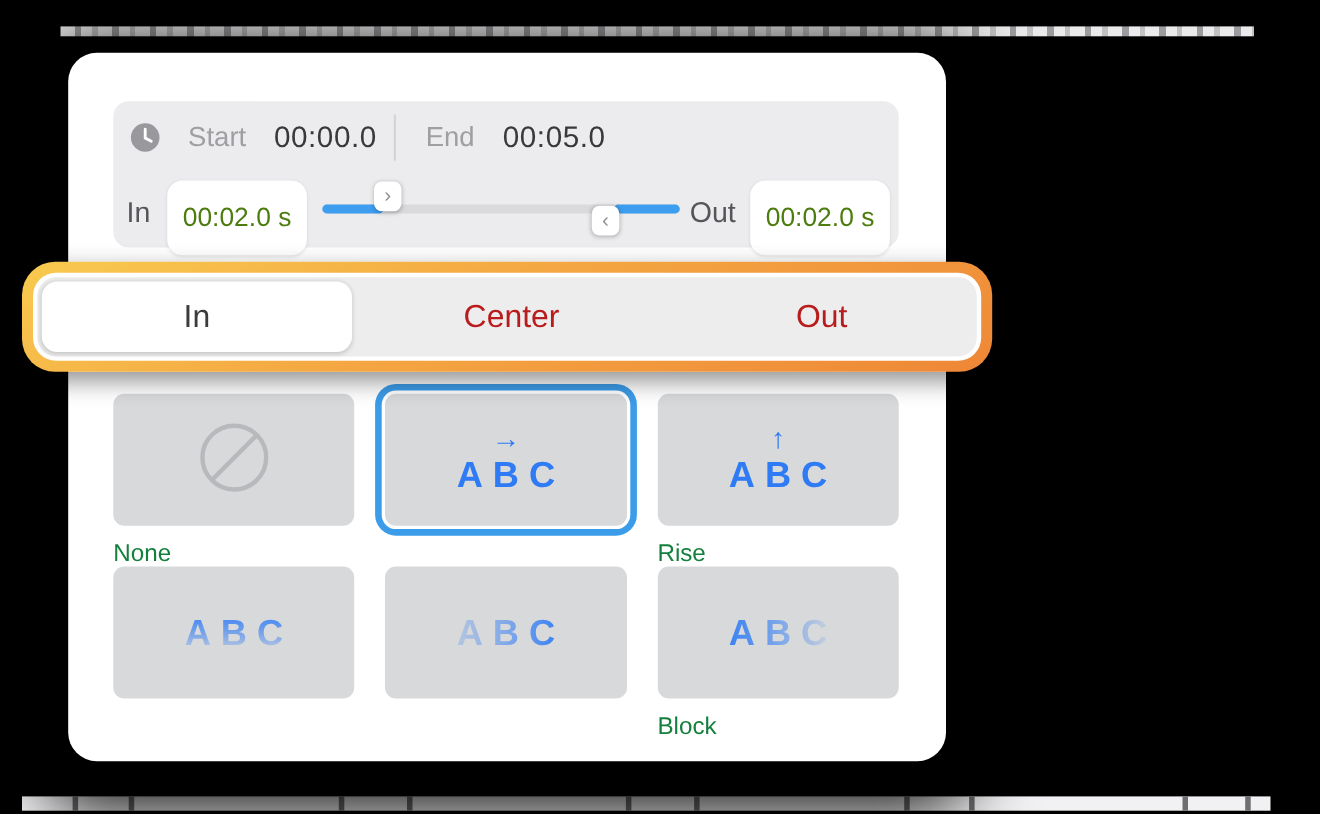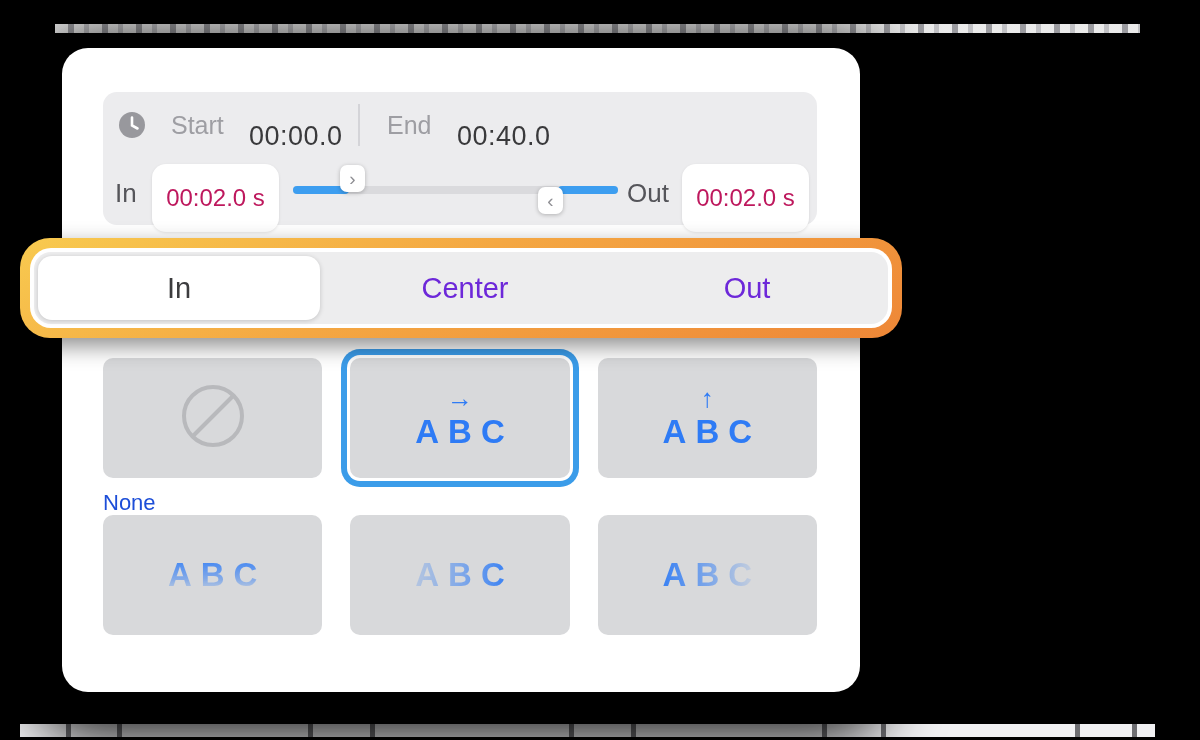--- a/index.html
+++ b/index.html
@@ -14,56 +14,56 @@
   .ruler-bottom .tick{position:absolute;top:0;width:5px;height:13px;background:#6e6e72;}
 
   
   .card{position:absolute;left:62px;top:48px;width:798px;height:644px;background:#fff;
     border-radius:26px;z-index:1;box-shadow:0 18px 60px 26px rgba(0,0,0,.92);}
 
   
   .timing{position:absolute;left:41px;top:44px;width:714px;height:133px;background:#ececee;border-radius:14px;}
   .clock{position:absolute;left:15px;top:19px;width:28px;height:28px;}
   .t-label{position:absolute;font-size:25px;color:#9e9ea3;top:19px;}
-  .t-value{position:absolute;font-size:27px;color:#39393b;top:29px;letter-spacing:.5px;}
+  .t-value{position:absolute;font-size:27px;color:#39393b;top:18px;letter-spacing:.5px;}
   .t-div{position:absolute;left:255px;top:12px;width:2px;height:42px;background:#d4d4d8;}
   .io-label{position:absolute;top:86px;font-size:26px;color:#55555a;}
   .io-box{position:absolute;top:72px;width:127px;height:68px;background:#fff;border-radius:14px;
     box-shadow:0 1px 3px rgba(0,0,0,.10);display:flex;align-items:center;justify-content:center;
-    font-size:24px;color:#be185d;}
+    font-size:24px;color:#4d7c0f;}
   .slider{position:absolute;left:190px;top:72px;width:325px;height:55px;}
   .track{position:absolute;left:0;right:0;top:22px;height:8px;background:#dadadd;border-radius:4px;}
   .fill{position:absolute;top:22px;height:8px;background:#3d9ef0;border-radius:4px;}
   .fill.left{left:0;width:56px;}
   .fill.right{right:0;width:60px;}
   .handle{position:absolute;width:25px;height:27px;background:#fff;border-radius:7px;
     box-shadow:0 1px 4px rgba(0,0,0,.25);display:flex;align-items:center;justify-content:center;
     font-size:19px;color:#8e8e93;}
   .handle.left{left:47px;top:1px;}
   .handle.right{left:245px;top:23px;}
 
   
   .highlight{position:absolute;left:20px;top:238px;width:882px;height:100px;border-radius:30px;
     padding:10px;box-sizing:border-box;z-index:2;
     background:linear-gradient(155deg,#f8ca4f 0%,#f4a742 45%,#ee8737 100%);
     box-shadow:0 8px 22px rgba(0,0,0,.45);}
   .highlight-inner{width:100%;height:100%;background:#fff;border-radius:21px;padding:4px;box-sizing:border-box;}
   .segmented{width:100%;height:100%;background:#ededee;border-radius:17px;display:flex;}
-  .segment{flex:1;display:flex;align-items:center;justify-content:center;font-size:29px;color:#6d28d9;
+  .segment{flex:1;display:flex;align-items:center;justify-content:center;font-size:29px;color:#b91c1c;
     border-radius:14px;cursor:default;}
   .segment.selected{background:#fff;margin:4px;color:#3c3c3e;box-shadow:0 1px 5px rgba(0,0,0,.18);}
 
   
   .grid{position:absolute;left:41px;top:310px;width:714px;display:grid;
     grid-template-columns:repeat(3,1fr);column-gap:28px;row-gap:3px;}
   .cell{display:flex;flex-direction:column;}
   .tile{height:120px;background:#d8d9db;border-radius:10px;display:flex;flex-direction:column;
     align-items:center;justify-content:center;}
   .tile.selected{box-shadow:0 0 0 3px #fff,0 0 0 9px #3b9ce9;}
-  .tile-label{margin-top:12px;font-size:22px;color:#1d4ed8;height:22px;}
+  .tile-label{margin-top:12px;font-size:22px;color:#15803d;height:22px;}
   .abc{font-size:33px;font-weight:bold;letter-spacing:9px;padding-left:9px;color:#2e7bf5;line-height:1.1;}
   .arrow{font-size:26px;font-weight:bold;color:#2e7bf5;line-height:1;margin-bottom:3px;}
   .abc.fade-down{background:linear-gradient(180deg,rgba(46,123,245,.95) 0%,rgba(46,123,245,.5) 60%,rgba(46,123,245,.10) 100%);
     -webkit-background-clip:text;background-clip:text;color:transparent;}
   .abc.reveal-right{background:linear-gradient(90deg,rgba(46,123,245,.15) 0%,rgba(46,123,245,.55) 55%,rgba(46,123,245,1) 100%);
     -webkit-background-clip:text;background-clip:text;color:transparent;}
   .abc.reveal-left{background:linear-gradient(90deg,rgba(46,123,245,1) 0%,rgba(46,123,245,.45) 60%,rgba(46,123,245,.04) 100%);
     -webkit-background-clip:text;background-clip:text;color:transparent;}
 </style>
 </head>
@@ -89,21 +89,21 @@
     <span class="clock">
       <svg width="28" height="28" viewBox="0 0 28 28">
         <circle cx="14" cy="14" r="13" fill="#98989d"></circle>
         <path d="M14 6.5 V14.5 L19.5 17.5" stroke="#fff" stroke-width="2.6" fill="none" stroke-linecap="round"></path>
       </svg>
     </span>
     <span class="t-label" style="left:68px">Start</span>
     <span class="t-value" style="left:146px">00:00.0</span>
     <span class="t-div"></span>
     <span class="t-label" style="left:284px">End</span>
-    <span class="t-value" style="left:354px">00:40.0</span>
+    <span class="t-value" style="left:354px">00:05.0</span>
 
     <span class="io-label" style="left:12px">In</span>
     <div class="io-box" style="left:49px">00:02.0 s</div>
 
     <div class="slider">
       <div class="track"></div>
       <div class="fill left"></div>
       <div class="fill right"></div>
       <div class="handle left">›</div>
       <div class="handle right">‹</div>
@@ -132,38 +132,40 @@
         <span class="arrow">→</span>
         <span class="abc">ABC</span>
       </div>
     </div>
 
     <div class="cell">
       <div class="tile">
         <span class="arrow">↑</span>
         <span class="abc">ABC</span>
       </div>
+      <div class="tile-label">Rise</div>
     </div>
 
     <div class="cell">
       <div class="tile">
         <span class="abc fade-down">ABC</span>
       </div>
     </div>
 
     <div class="cell">
       <div class="tile">
         <span class="abc reveal-right">ABC</span>
       </div>
     </div>
 
     <div class="cell">
       <div class="tile">
         <span class="abc reveal-left">ABC</span>
       </div>
+      <div class="tile-label">Block</div>
     </div>
 
   </div>
 </div>
 
 <div class="highlight">
   <div class="highlight-inner">
     <div class="segmented">
       <div class="segment selected">In</div>
       <div class="segment">Center</div>

